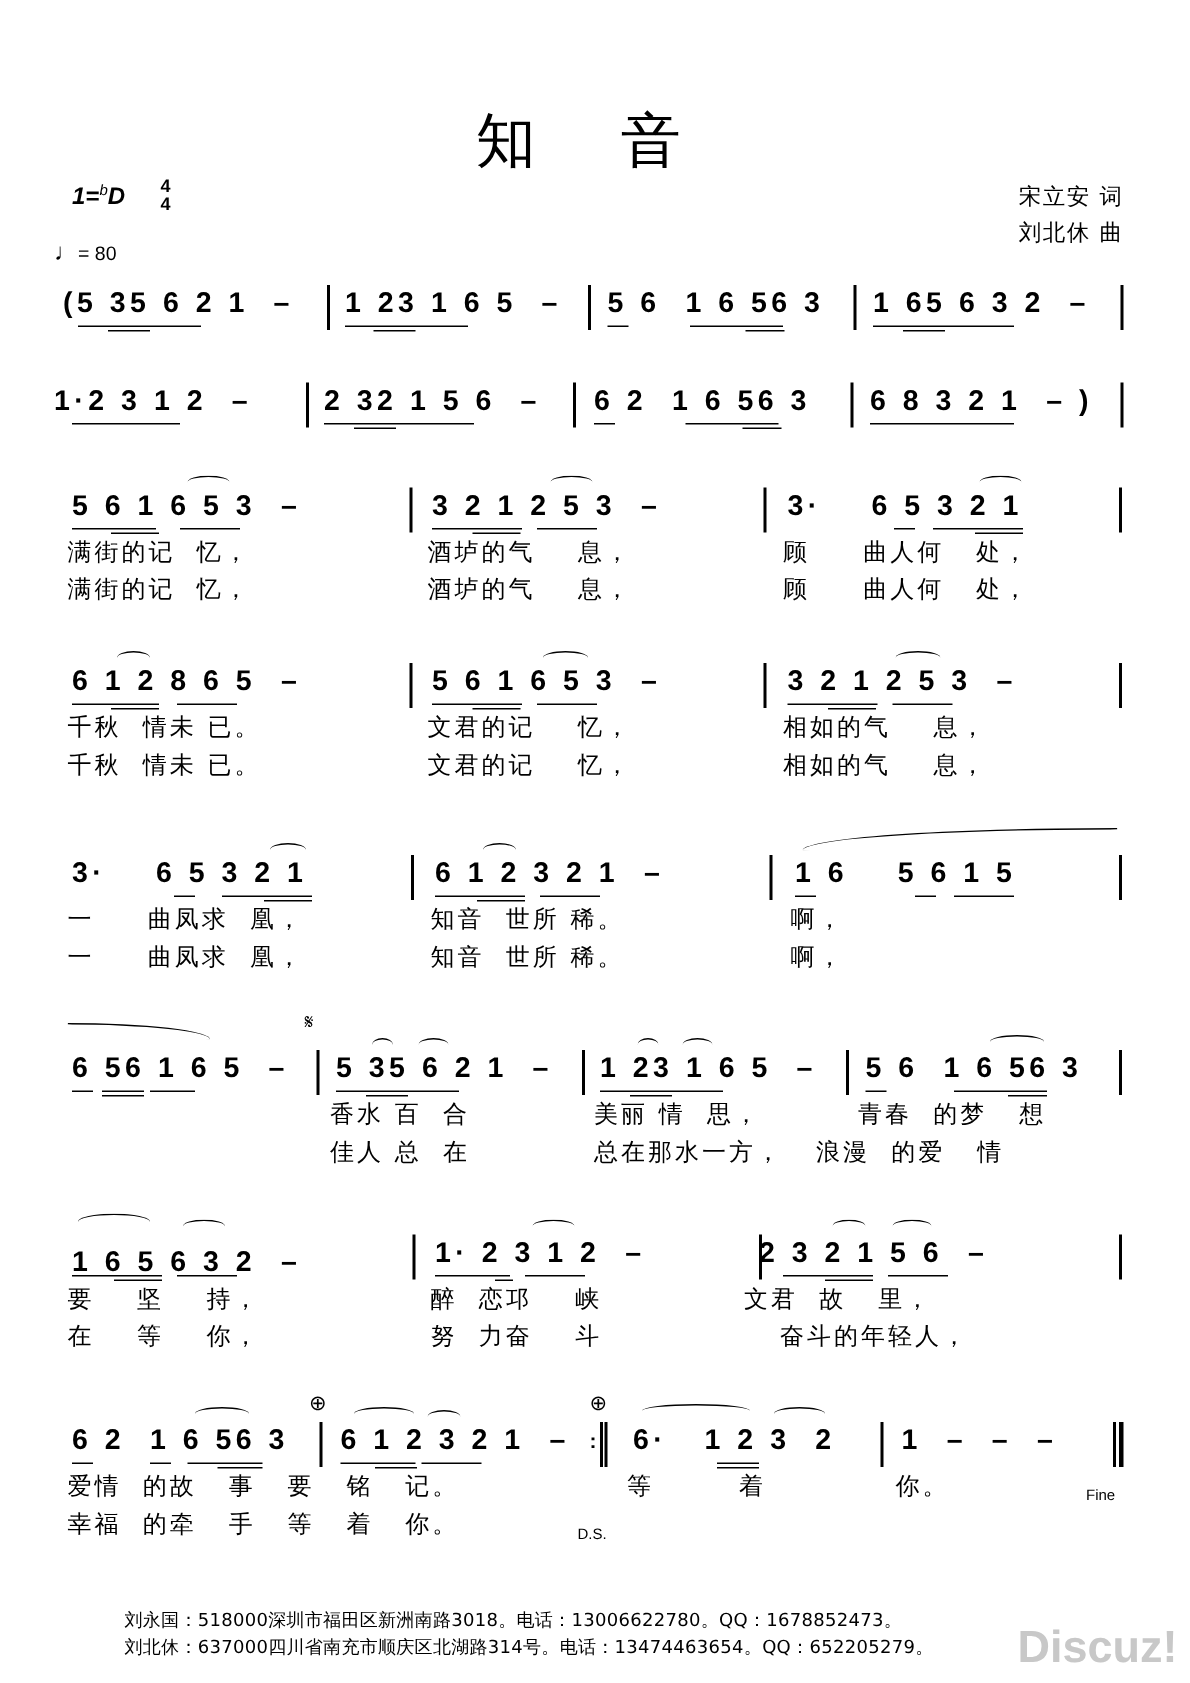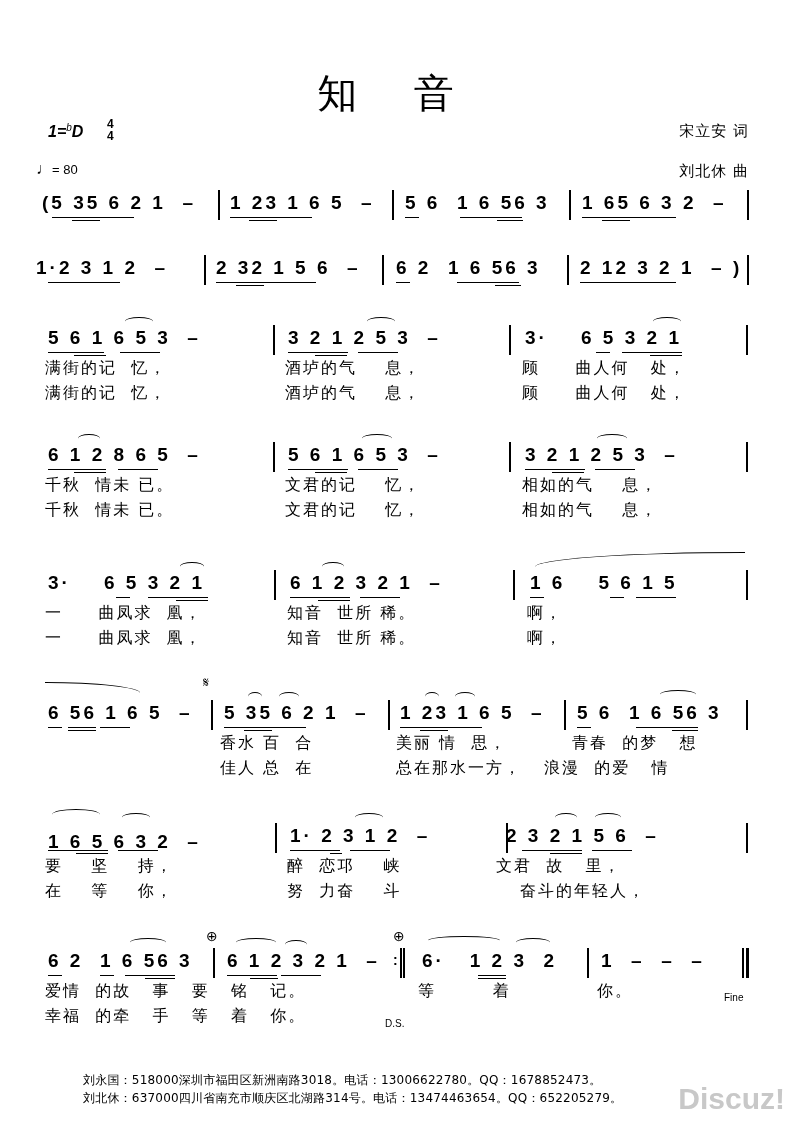--- a/index.html
+++ b/index.html
@@ -32,21 +32,21 @@
   <span>1=</span><sup>b</sup><span>D</span>
 </div>
 <div class="timesig">
   <div>4</div>
   <div>4</div>
 </div>
 <div class="abs tempo">
   <span style="font-size:16px">♩</span><span>= 80</span>
 </div>
 <div class="abs credit" style="top:122px">宋立安 词</div>
-<div class="abs credit" style="top:162px">刘北休 曲</div>
+<div class="abs credit" style="top:146px">刘北休 曲</div>
 
 <div class="row" style="top:190px">
   <div class="notes" style="left:42px;top:2px">(5 35 6 2 1  –</div>
   <div class="bar" style="left:218px;top:0"></div>
   <div class="notes" style="left:230px;top:2px">1 23 1 6 5  –</div>
   <div class="bar" style="left:392px;top:0"></div>
   <div class="notes" style="left:405px;top:2px">5 6  1 6 56 3</div>
   <div class="bar" style="left:569px;top:0"></div>
   <div class="notes" style="left:582px;top:2px">1 65 6 3 2  –</div>
   <div class="bar" style="left:747px;top:0"></div>
@@ -61,21 +61,21 @@
   <div class="ul" style="left:602px;top:30px;width:28px"></div>
 </div>
 
 <div class="row" style="top:255px">
   <div class="notes" style="left:36px;top:2px">1·2 3 1 2  –</div>
   <div class="bar" style="left:204px;top:0"></div>
   <div class="notes" style="left:216px;top:2px">2 32 1 5 6  –</div>
   <div class="bar" style="left:382px;top:0"></div>
   <div class="notes" style="left:396px;top:2px">6 2  1 6 56 3</div>
   <div class="bar" style="left:567px;top:0"></div>
-  <div class="notes" style="left:580px;top:2px">2 12 3 2 1  – )</div>
+  <div class="notes" style="left:580px;top:2px">6 8 3 2 1  – )</div>
   <div class="bar" style="left:747px;top:0"></div>
   <div class="ul" style="left:48px;top:27px;width:72px"></div>
   <div class="ul" style="left:216px;top:27px;width:100px"></div>
   <div class="ul" style="left:236px;top:30px;width:28px"></div>
   <div class="ul" style="left:396px;top:27px;width:14px"></div>
   <div class="ul" style="left:457px;top:27px;width:62px"></div>
   <div class="ul" style="left:495px;top:30px;width:26px"></div>
   <div class="ul" style="left:580px;top:27px;width:96px"></div>
 </div>
 

